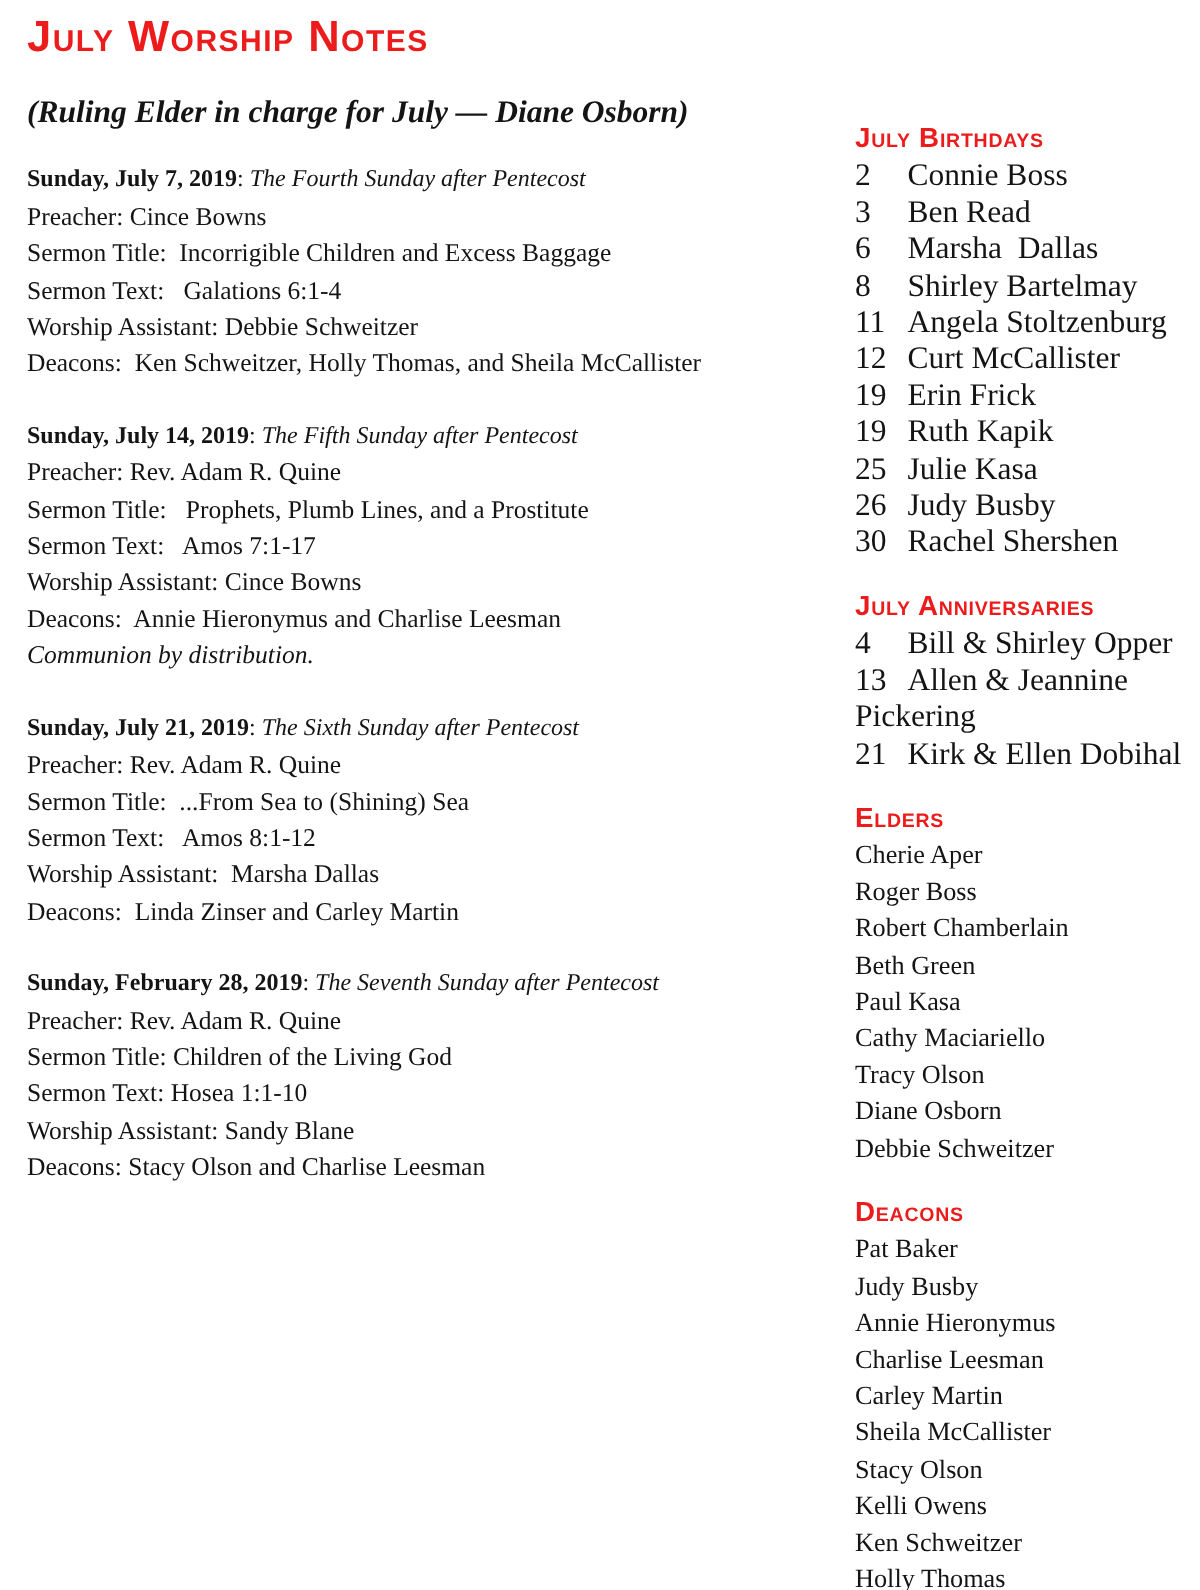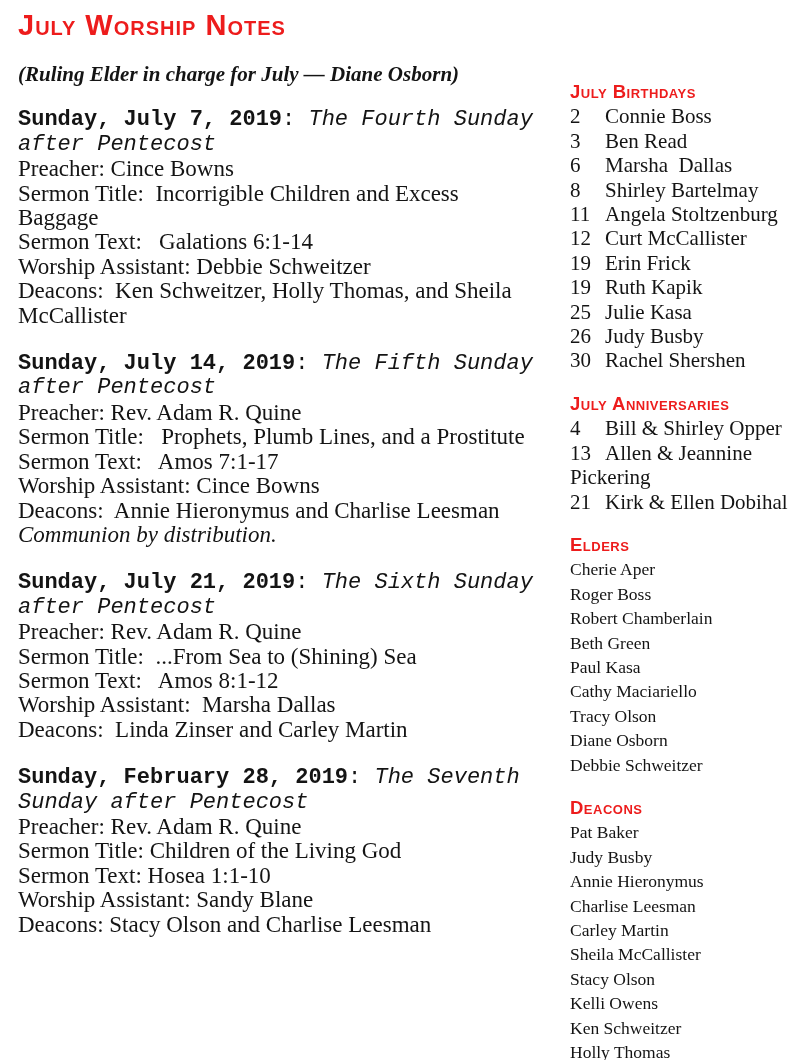--- a/index.html
+++ b/index.html
@@ -36,25 +36,25 @@
     margin: 0 0 20px 0;
   }
   .intro {
     font-weight: bold;
     font-style: italic;
     font-size: 21px;
     line-height: 24.4px;
     margin: 0 0 22px 0;
   }
   .service { margin: 0 0 24px 0; }
-  .service-head { font-size: 22px; line-height: 24.4px; font-family: Liberation Mono, monospace; }
+  .service-head { font-size: 16px; line-height: 24.4px; }
   .service-date { font-weight: bold; }
   .sunday-name { font-style: italic; }
   .line {
-    font-size: 23px;
+    font-size: 17px;
     line-height: 24.4px;
     white-space: pre-wrap;
   }
   .note { font-style: italic; }
   .group-heading {
     font-family: "Liberation Sans", sans-serif;
     font-weight: 700;
     font-variant: small-caps;
     font-size: 18.5px;
     line-height: 24.4px;
@@ -74,21 +74,21 @@
 <div class="page">
 
   <div class="col-left">
     <h1 class="title">July Worship Notes</h1>
     <p class="intro">(Ruling Elder in charge for July — Diane Osborn)</p>
 
     <section class="service">
       <div class="service-head"><span class="service-date">Sunday, July 7, 2019</span><span>: </span><span class="sunday-name">The Fourth Sunday after Pentecost</span></div>
       <div class="line">Preacher: Cince Bowns</div>
       <div class="line">Sermon Title:  Incorrigible Children and Excess Baggage</div>
-      <div class="line">Sermon Text:   Galations 6:1-14</div>
+      <div class="line">Sermon Text:   Galations 6:1-4</div>
       <div class="line">Worship Assistant: Debbie Schweitzer</div>
       <div class="line">Deacons:  Ken Schweitzer, Holly Thomas, and Sheila McCallister</div>
     </section>
 
     <section class="service">
       <div class="service-head"><span class="service-date">Sunday, July 14, 2019</span><span>: </span><span class="sunday-name">The Fifth Sunday after Pentecost</span></div>
       <div class="line">Preacher: Rev. Adam R. Quine</div>
       <div class="line">Sermon Title:   Prophets, Plumb Lines, and a Prostitute</div>
       <div class="line">Sermon Text:   Amos 7:1-17</div>
       <div class="line">Worship Assistant: Cince Bowns</div>

